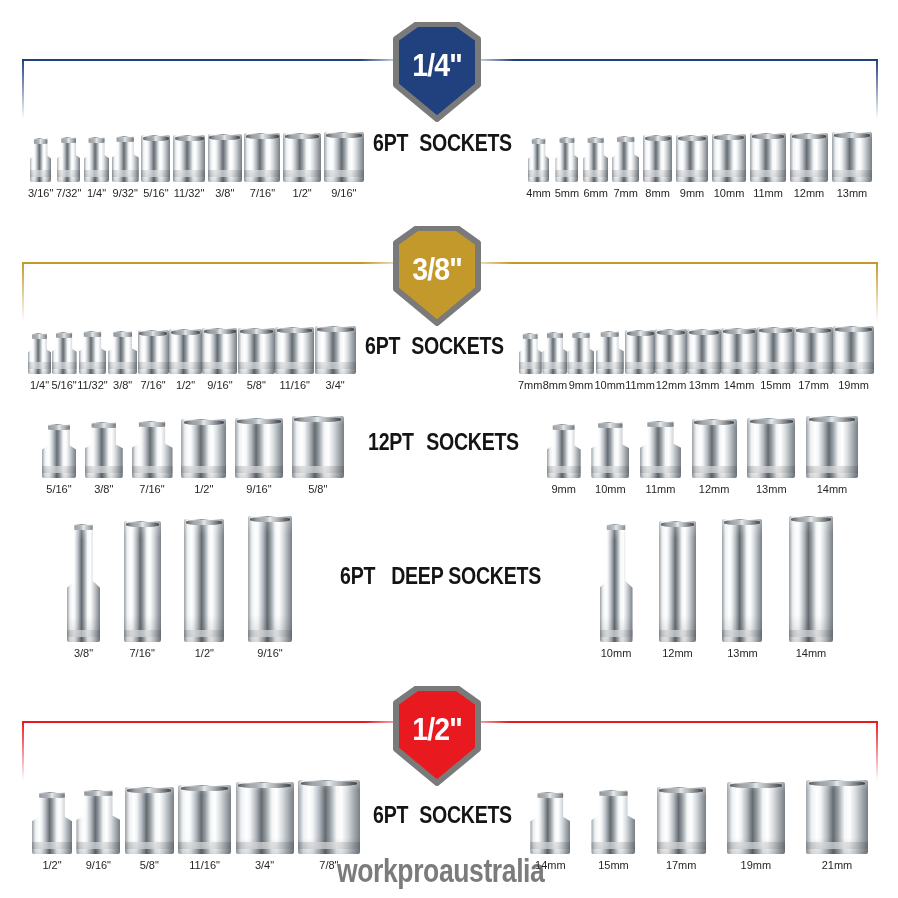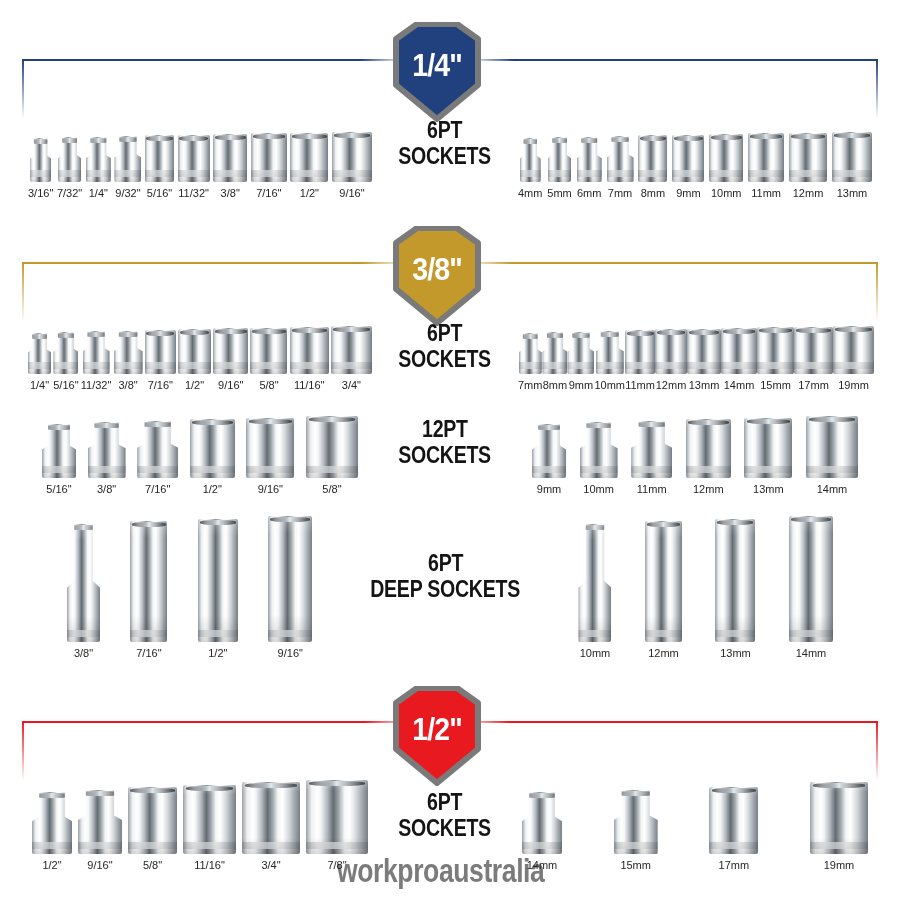--- a/index.html
+++ b/index.html
@@ -20,21 +20,21 @@
     background:radial-gradient(closest-side, #ffffff 60%, rgba(255,255,255,0));z-index:0;}
   .badge svg{position:absolute;inset:0;z-index:1;}
   .badge-text{
     position:absolute;left:0;right:0;top:26px;z-index:2;text-align:center;
     color:#fff;font-weight:bold;font-size:31px;letter-spacing:-1px;transform:scaleX(.92);
   }
   .row{position:absolute;left:22px;right:20px;display:flex;align-items:stretch;z-index:2;}
   .group{display:flex;align-items:flex-end;justify-content:space-between;box-sizing:border-box;}
   .group.left{width:356px;}
   .group.right{width:366px;}
-  .center{flex:1;display:flex;flex-direction:column;align-items:center;justify-content:center;
+  .center{flex:1;display:flex;flex-direction:row;align-items:center;justify-content:center;
     padding-bottom:16px;text-align:left;}
   .center .lline{font-weight:bold;font-size:23px;line-height:1.12;color:#141414;
     transform:scaleX(.85);letter-spacing:-.3px;white-space:nowrap;}
   .cell{display:flex;flex-direction:column;align-items:center;}
   .size-label{margin-top:5px;height:13px;font-size:11px;color:#262626;white-space:nowrap;}
   .socket{
     position:relative;border-radius:2px;
     background:
       linear-gradient(180deg, rgba(255,255,255,.28) 0, rgba(255,255,255,0) 14%, rgba(0,0,0,0) 78%, rgba(0,0,0,.14) 100%),
       linear-gradient(90deg,#9aa0a5 0%,#eef1f3 9%,#ffffff 18%,#f2f4f6 24%,#b4bac0 34%,#646b71 44%,#9aa1a6 52%,#f4f6f7 62%,#ffffff 70%,#d8dcdf 80%,#a6acb1 90%,#777e84 100%);
@@ -414,18 +414,22 @@
               <div class="size-label">15mm</div>
             </div>
             <div class="cell">
               <div class="socket" style="width: 49px; height: 67px;"></div>
               <div class="size-label">17mm</div>
             </div>
             <div class="cell">
               <div class="socket" style="width: 58px; height: 72px;"></div>
               <div class="size-label">19mm</div>
             </div>
+            <div class="cell">
+              <div class="socket" style="width: 62px; height: 74px;"></div>
+              <div class="size-label">21mm</div>
+            </div>
           </div>
         </div>
       </div>
     </div>
   <div id="watermark">workproaustralia</div>
 </div>
 
 </body></html>

